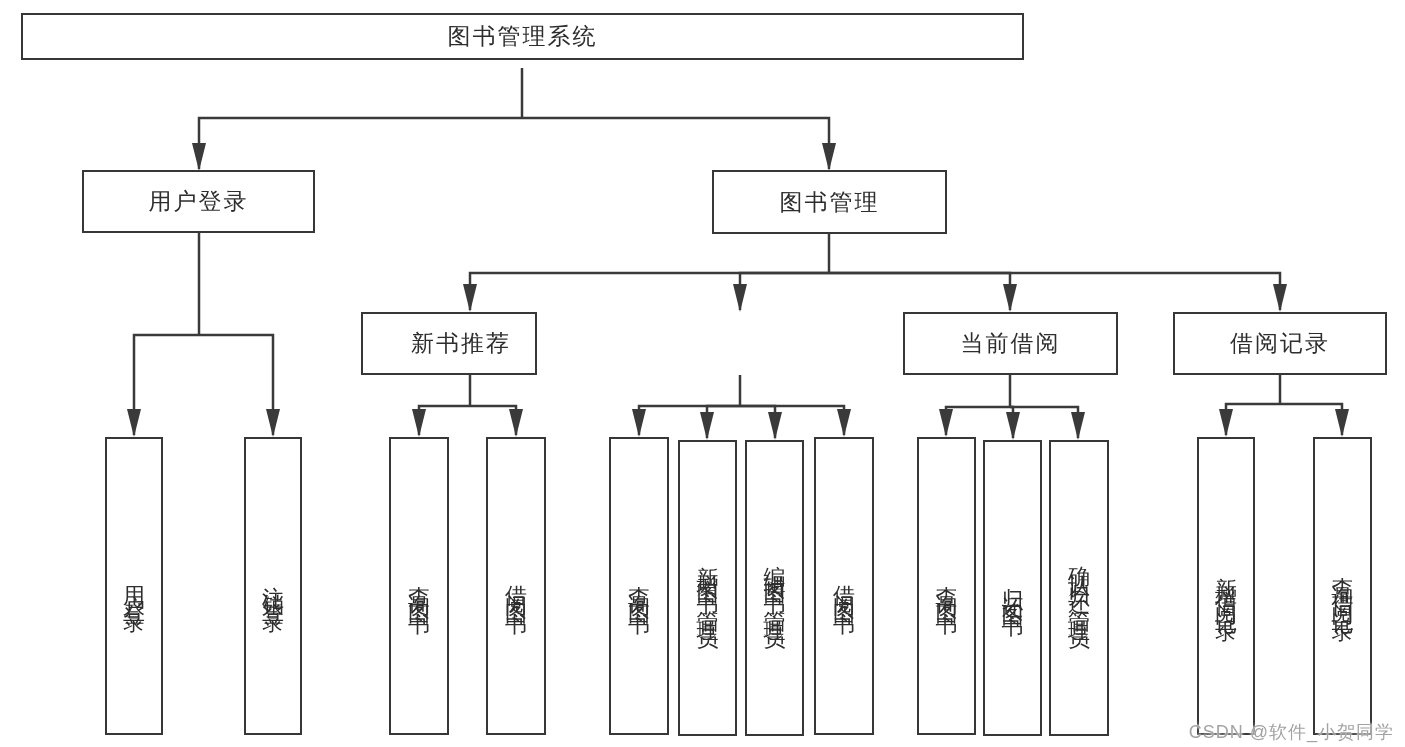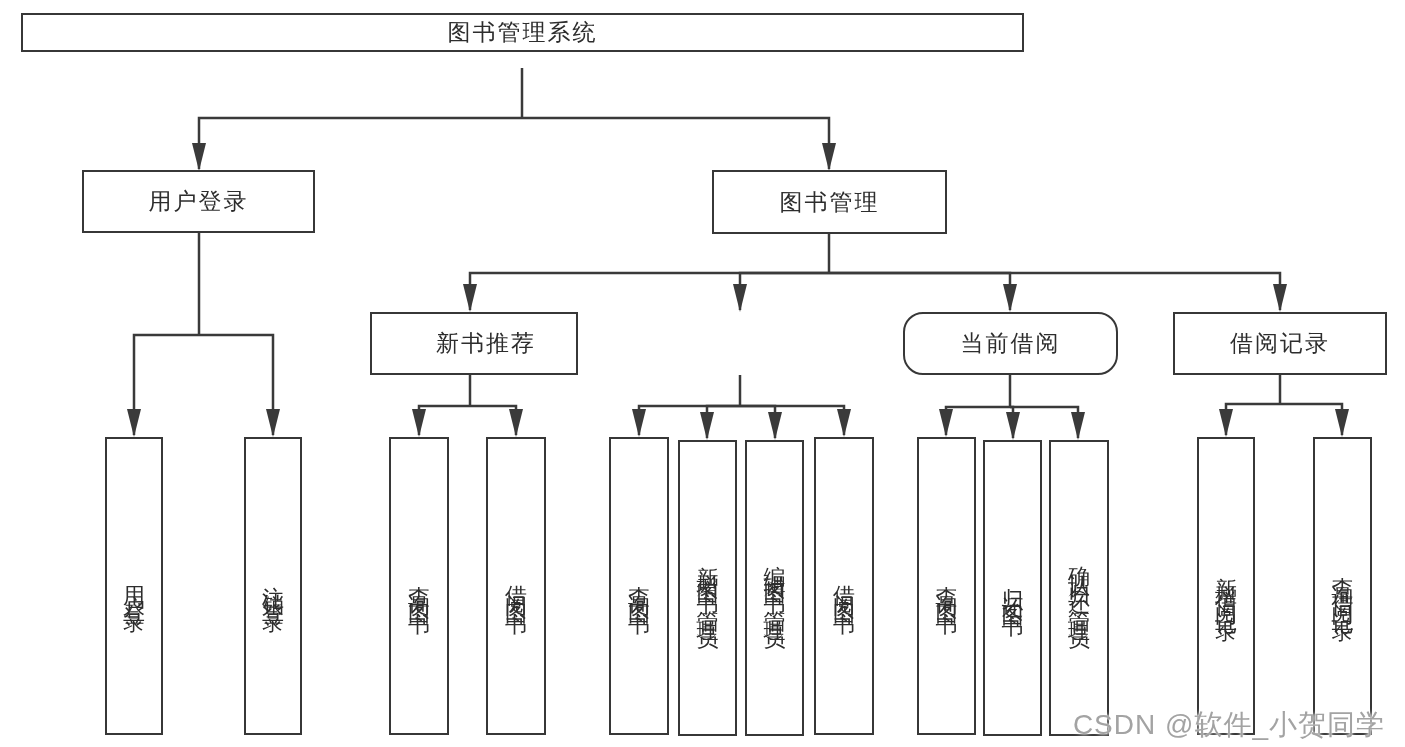--- a/index.html
+++ b/index.html
@@ -33,23 +33,23 @@
   .leaf span {
     writing-mode: vertical-rl;
     letter-spacing: 9px;
     font-size: 22px;
     line-height: 1;
     color: #2d2d2d;
   }
   .leaf { font-size: 22px; letter-spacing: 0; }
   #watermark {
     position: absolute;
-    right: 20px;
+    right: 11px;
     bottom: 3px;
-    font-size: 28px;
+    font-size: 18px;
     letter-spacing: 1px;
     color: #a3a3a3;
     text-shadow: 0 0 2px #ffffff, 0 0 4px #ffffff;
     z-index: 3;
   }
 </style>
 </head>
 <body>
 
 <div id="canvas">
@@ -90,27 +90,27 @@
       <path d="M1010,407 H946 V435" marker-end="url(#arrow)"></path>
       <path d="M1010,407 H1013 V438" marker-end="url(#arrow)"></path>
       <path d="M1010,407 H1078 V438" marker-end="url(#arrow)"></path>
 
       <path d="M1280,375 V404"></path>
       <path d="M1280,404 H1226 V435" marker-end="url(#arrow)"></path>
       <path d="M1280,404 H1342 V435" marker-end="url(#arrow)"></path>
     </g>
   </svg>
 
-  <div class="box" style="left:21px; top:13px; width:1003px; height:39px;">图书管理系统</div>
+  <div class="box" style="left:21px; top:13px; width:1003px; height:47px;">图书管理系统</div>
 
   <div class="box" style="left:82px; top:170px; width:233px; height:63px;">用户登录</div>
   <div class="box" style="left:712px; top:170px; width:235px; height:64px;">图书管理</div>
 
-  <div class="box" style="left:370px; top:312px; width:208px; height:63px;padding-left:24px;">新书推荐</div>
-  <div class="box" style="left:903px; top:312px; width:215px; height:63px;border-radius:20px;">当前借阅</div>
+  <div class="box" style="left:361px; top:312px; width:176px; height:63px;padding-left:24px;">新书推荐</div>
+  <div class="box" style="left:903px; top:312px; width:215px; height:63px;">当前借阅</div>
   <div class="box" style="left:1173px; top:312px; width:214px; height:63px;">借阅记录</div>
 
   <div class="box leaf" style="left:105px; top:437px; width:58px; height:298px;">
     <span>用户登录</span>
   </div>
   <div class="box leaf" style="left:244px; top:437px; width:58px; height:298px;">
     <span>注销登录</span>
   </div>
 
   <div class="box leaf" style="left:389px; top:437px; width:60px; height:298px;">

